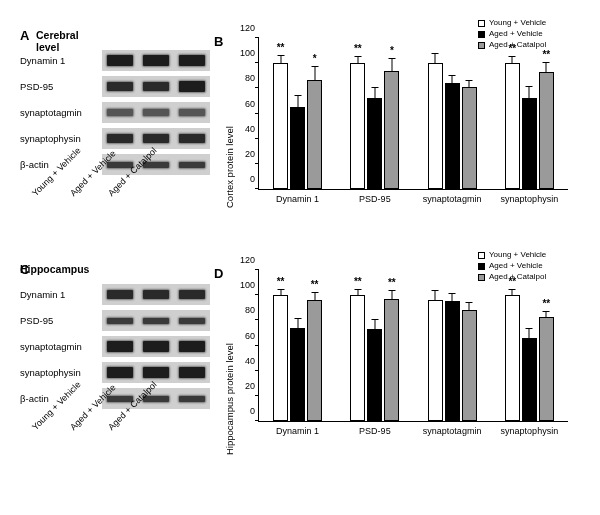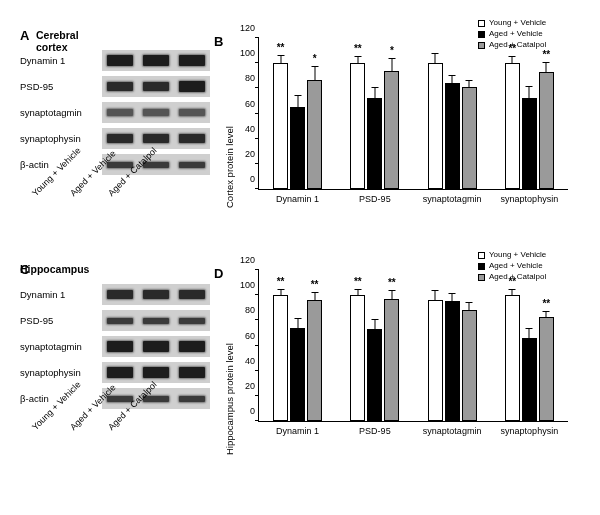--- a/index.html
+++ b/index.html
@@ -108,21 +108,21 @@
   .swatch{width:7px;height:7px;border:1px solid #000;box-sizing:border-box;display:inline-block;}
   .sw-white{background:#fff;}
   .sw-black{background:#000;}
   .sw-gray{background:#9a9a9a;}
 </style>
 </head>
 <body>
 
 <div class="panel" style="left:20px;top:28px;">
   <span class="panel-letter" style="position:absolute;left:0;top:0;">A</span>
-  <span class="blot-title" style="position:absolute;left:16px;top:1px;">Cerebral cortex</span>
+  <span class="blot-title" style="position:absolute;left:16px;top:1px;">Cerebral level</span>
 
   <div class="blot-rows" style="left:0;top:22px;">
     <div class="blot-row">
       <span class="blot-label">Dynamin 1</span>
       <div class="blot-strip">
         <span class="band thick"></span>
         <span class="band thick"></span>
         <span class="band thick"></span>
       </div>
     </div>

